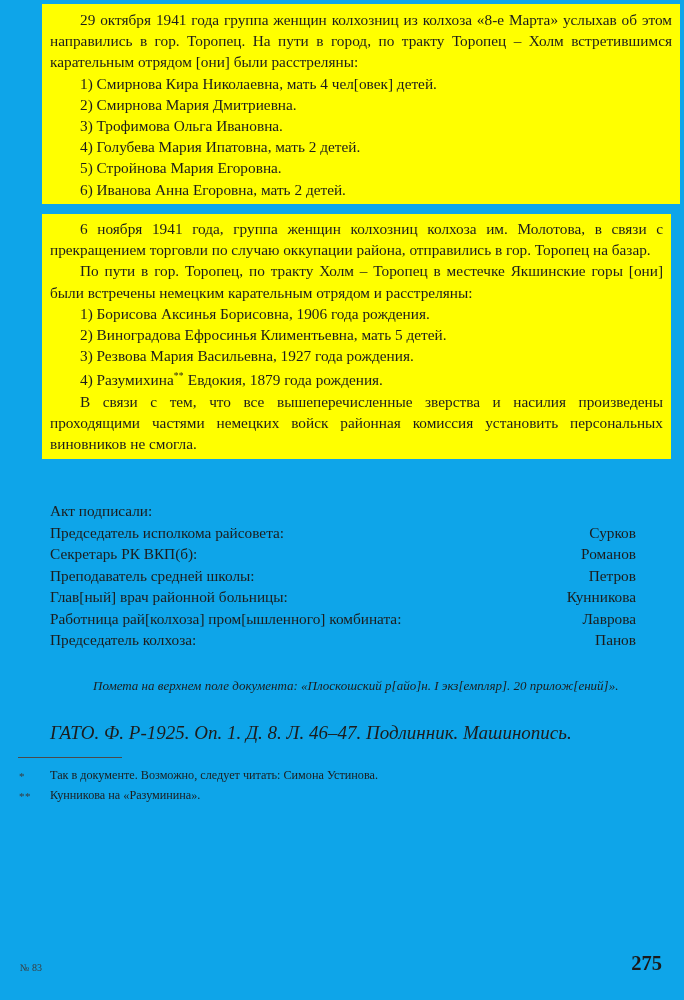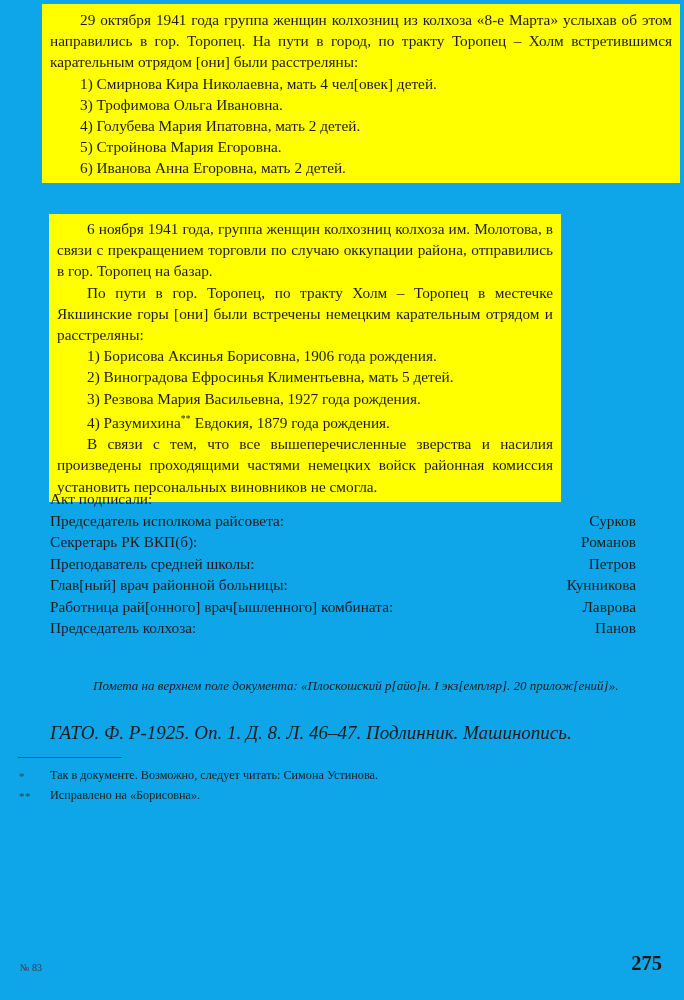--- a/index.html
+++ b/index.html
@@ -26,23 +26,22 @@
   }
   #hl-block-1 {
     left: 42px;
     top: 4px;
     width: 638px;
     padding: 5px 8px 4px 8px;
   }
   #hl-block-2 {
     left: 42px;
     top: 214px;
-    width: 512px;
+    width: 629px;
     padding: 4px 8px 5px 8px;
-    margin-left: 7px;
   }
 
   .body-p {
     font-size: 15.3px;
     line-height: 21.2px;
     text-align: justify;
     text-justify: inter-word;
     margin: 0;
     hyphens: manual;
   }
@@ -60,21 +59,21 @@
   .fn-mark {
     font-size: 0.62em;
     vertical-align: super;
     letter-spacing: 0.4px;
   }
 
   
   #signatures {
     position: absolute;
     left: 50px;
-    top: 488px;
+    top: 500px;
     width: 586px;
   }
   .sig-intro {
     font-size: 15.3px;
     line-height: 21.5px;
     margin: 0;
   }
   .sig-row {
     display: flex;
     justify-content: space-between;
@@ -166,20 +165,21 @@
 </style>
 </head>
 <body>
 
 <div class="page">
 
   <div class="hl-block" id="hl-block-1">
     <p class="body-p indent">29 октября 1941 года группа женщин колхозниц из колхоза «8-е Марта» услыхав об этом направились в гор. Торопец. На пути в город, по тракту Торопец – Холм встретившимся карательным отрядом [они] были расстреляны:</p>
 
     <div class="list-line">1) Смирнова Кира Николаевна, мать 4 чел[овек] детей.</div>
+    <div class="list-line">2) Смирнова Мария Дмитриевна.</div>
     <div class="list-line">3) Трофимова Ольга Ивановна.</div>
     <div class="list-line">4) Голубева Мария Ипатовна, мать 2 детей.</div>
     <div class="list-line">5) Стройнова Мария Егоровна.</div>
     <div class="list-line">6) Иванова Анна Егоровна, мать 2 детей.</div>
   </div>
 
   <div class="hl-block" id="hl-block-2">
     <p class="body-p indent">6 ноября 1941 года, группа женщин колхозниц колхоза им. Молотова, в связи с прекращением торговли по случаю оккупации района, отправились в гор. Торопец на базар.</p>
     <p class="body-p indent">По пути в гор. Торопец, по тракту Холм – Торопец в местечке Якшинские горы [они] были встречены немецким карательным отрядом и расстреляны:</p>
 
@@ -206,41 +206,41 @@
     </div>
     <div class="sig-row">
       <span class="sig-role">Преподаватель средней школы:</span>
       <span class="sig-name">Петров</span>
     </div>
     <div class="sig-row">
       <span class="sig-role">Глав[ный] врач районной больницы:</span>
       <span class="sig-name">Кунникова</span>
     </div>
     <div class="sig-row">
-      <span class="sig-role">Работница рай[онного] врач[ышленного] комбината:</span>
+      <span class="sig-role">Работница рай[колхоза] пром[ышленного] комбината:</span>
       <span class="sig-name">Лаврова</span>
     </div>
     <div class="sig-row">
       <span class="sig-role">Председатель колхоза:</span>
       <span class="sig-name">Панов</span>
     </div>
   </div>
 
   <p id="note-pometa">Помета на верхнем поле документа: «Плоскошский р[айо]н. I экз[емпляр]. 20 прилож[ений]».</p>
 
   <p id="archive-ref">ГАТО. Ф. Р-1925. Оп. 1. Д. 8. Л. 46–47. Подлинник. Машинопись.</p>
 
   <div id="footnote-separator"></div>
   <div id="footnotes">
     <div class="footnote-row">
       <span class="footnote-marker">*</span>
       <span class="footnote-text">Так в документе. Возможно, следует читать: Симона Устинова.</span>
     </div>
     <div class="footnote-row">
       <span class="footnote-marker">**</span>
-      <span class="footnote-text">Исправлено на «Борисовна».</span>
+      <span class="footnote-text">Кунникова на «Разуминина».</span>
     </div>
   </div>
 
   <div id="footer-doc-number">№ 83</div>
   <div id="footer-page-number">275</div>
 
 </div>
 
 </body></html>

